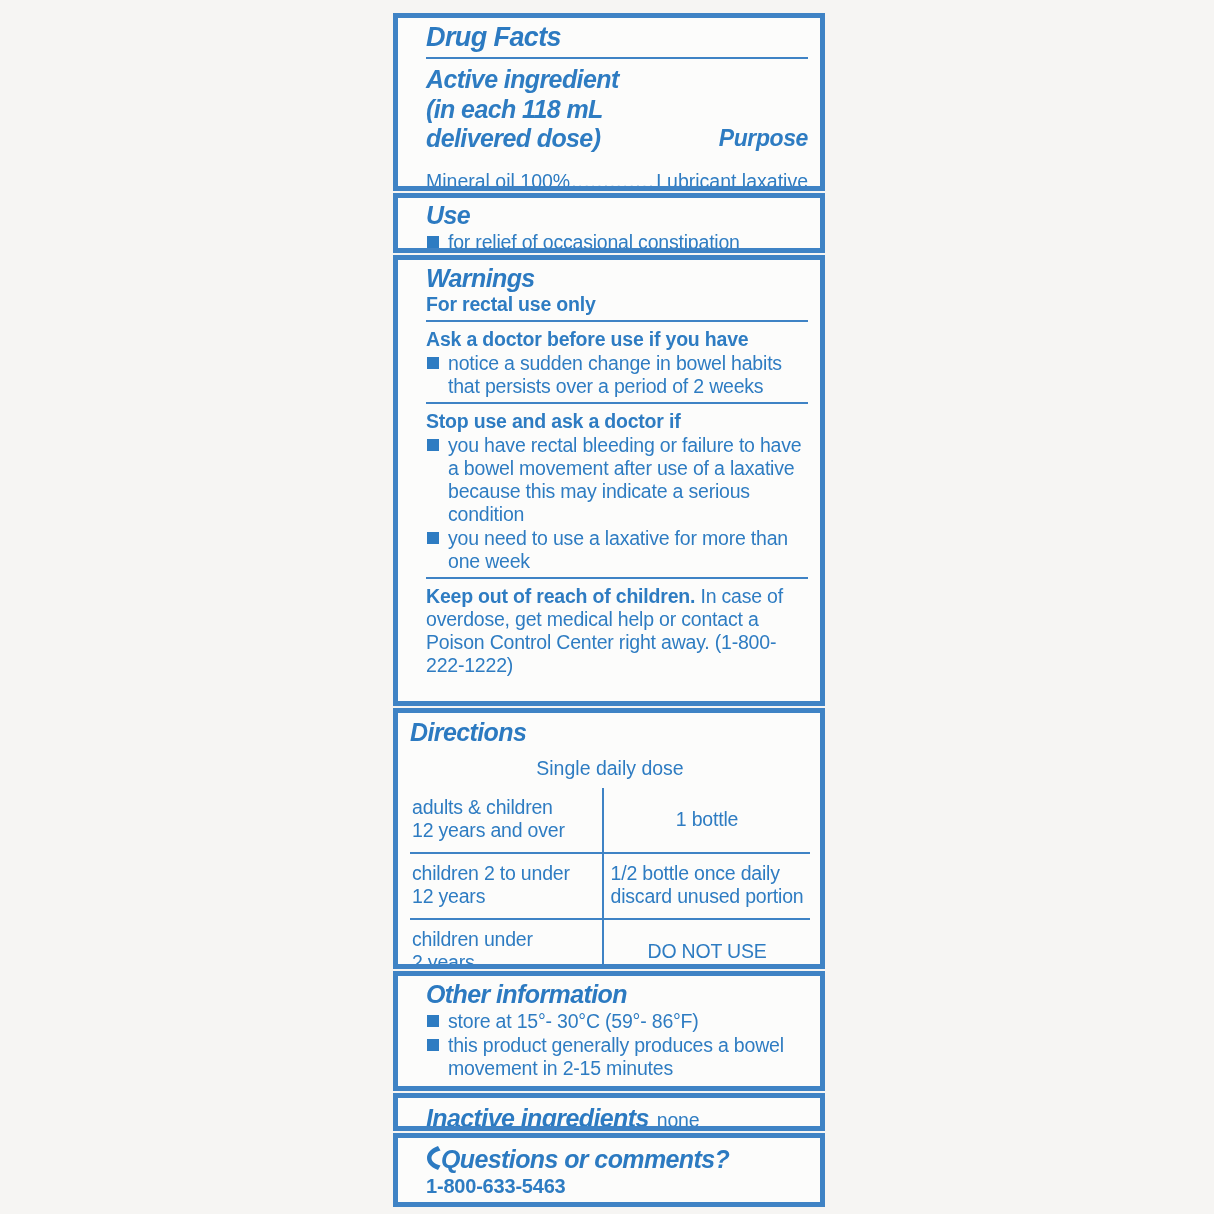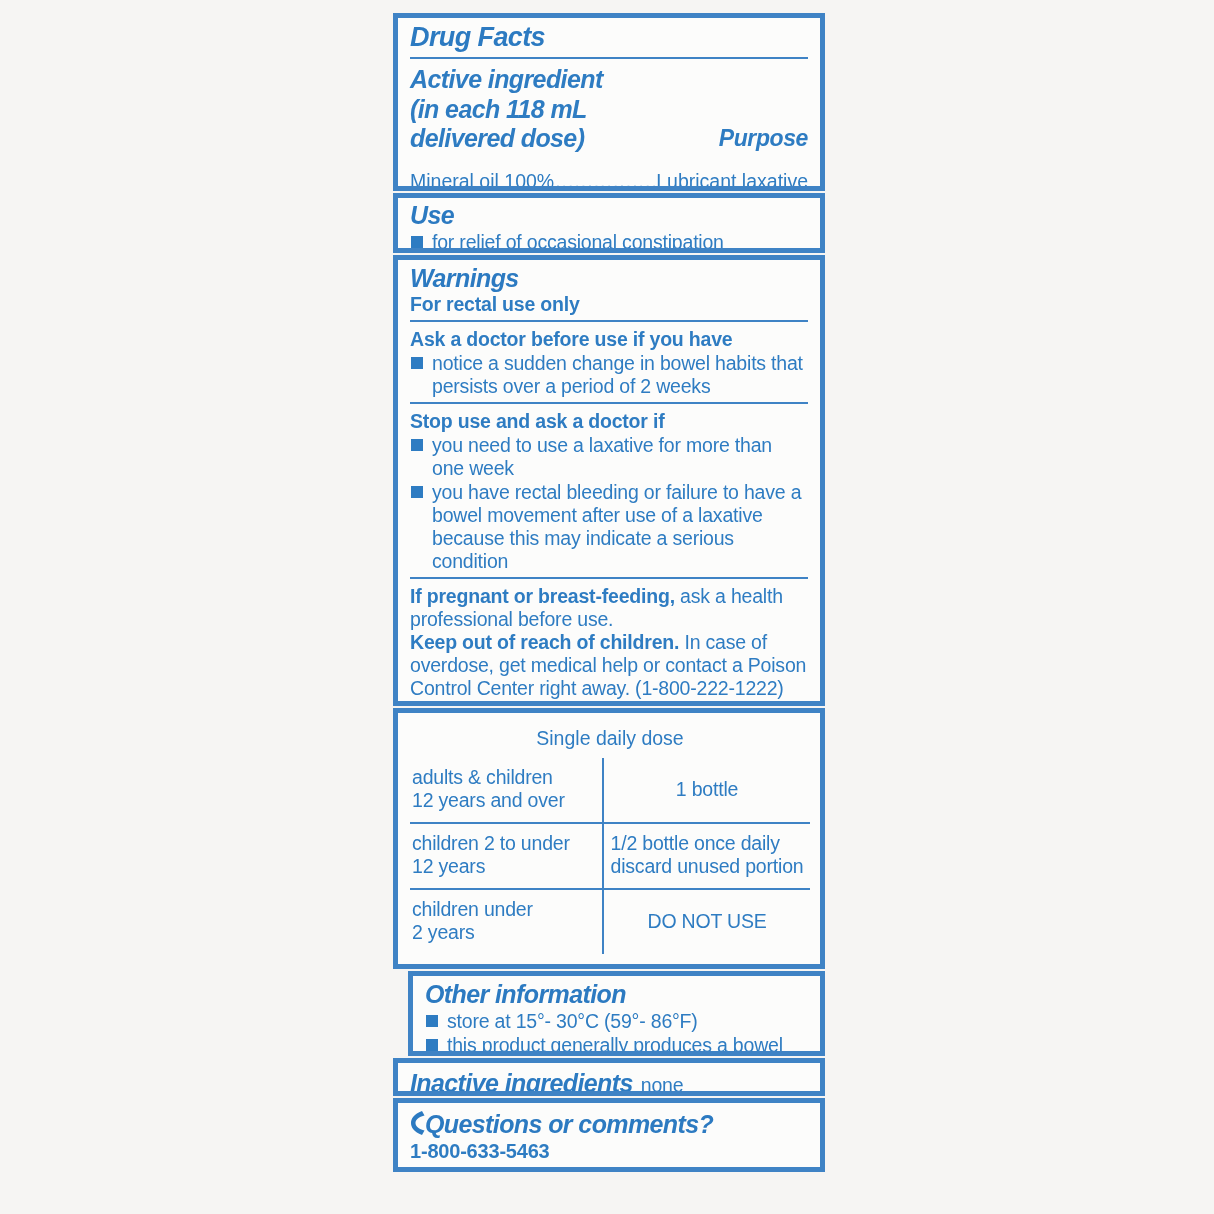--- a/index.html
+++ b/index.html
@@ -16,21 +16,21 @@
     width:432px;
     display:flex;
     flex-direction:column;
     gap:2px;
   }
   .box{
     box-sizing:border-box;
     border:5px solid #3f83c5;
     background:#fcfcfb;
     color:#2e7cc2;
-    padding:4px 12px 6px 12px;
+    padding:4px 12px 6px 28px;
     overflow:hidden;
   }
   .h-title{
     margin:0;
     font-size:27px;
     font-weight:bold;
     font-style:italic;
     letter-spacing:-0.6px;
     line-height:1.15;
     color:#2c7ac1;
@@ -171,49 +171,49 @@
     <div class="body-text bold">Ask a doctor before use if you have</div>
     <div class="bullet-row">
       <span class="sq"></span>
       <span class="bullet-text">notice a sudden change in bowel habits that persists over a period of 2 weeks</span>
     </div>
     <hr class="rule">
 
     <div class="body-text bold">Stop use and ask a doctor if</div>
     <div class="bullet-row">
       <span class="sq"></span>
+      <span class="bullet-text">you have rectal bleeding or failure to have a bowel movement after use of a laxative because this may indicate a serious condition</span>
+    </div>
+    <div class="bullet-row">
+      <span class="sq"></span>
       <span class="bullet-text">you need to use a laxative for more than one week</span>
     </div>
-    <div class="bullet-row">
-      <span class="sq"></span>
-      <span class="bullet-text">you have rectal bleeding or failure to have a bowel movement after use of a laxative because this may indicate a serious condition</span>
-    </div>
-    <hr class="rule">
-
-    <div class="body-text"><span class="bold">If pregnant or breast-feeding,</span><span> ask a health professional before use.</span></div>
+    <hr class="rule">
+
     <div class="body-text"><span class="bold">Keep out of reach of children.</span><span> In case of overdose, get medical help or contact a Poison Control Center right away. (1-800-222-1222)</span></div>
   </section>
 
   <section class="box" style="height:261px; padding-left:12px; padding-right:10px;">
+    <h2 class="h-sec">Directions</h2>
     <div class="dose-title">Single daily dose</div>
     <div class="dose-table">
       <div class="cell who pre-line">adults &amp; children
 12 years and over</div>
       <div class="cell dose pre-line">1 bottle</div>
       <div class="cell who sep pre-line">children 2 to under
 12 years</div>
       <div class="cell dose sep pre-line">1/2 bottle once daily
 discard unused portion</div>
       <div class="cell who sep pre-line">children under
 2 years</div>
       <div class="cell dose sep pre-line">DO NOT USE</div>
     </div>
   </section>
 
-  <section class="box" style="height:85px; padding-top:3px;margin-left:15px;">
+  <section class="box" style="height:120px; padding-top:3px;">
     <h2 class="h-sec">Other information</h2>
     <div class="bullet-row">
       <span class="sq"></span>
       <span class="bullet-text">store at 15°- 30°C (59°- 86°F)</span>
     </div>
     <div class="bullet-row">
       <span class="sq"></span>
       <span class="bullet-text">this product generally produces a bowel movement in 2-15 minutes</span>
     </div>
   </section>

